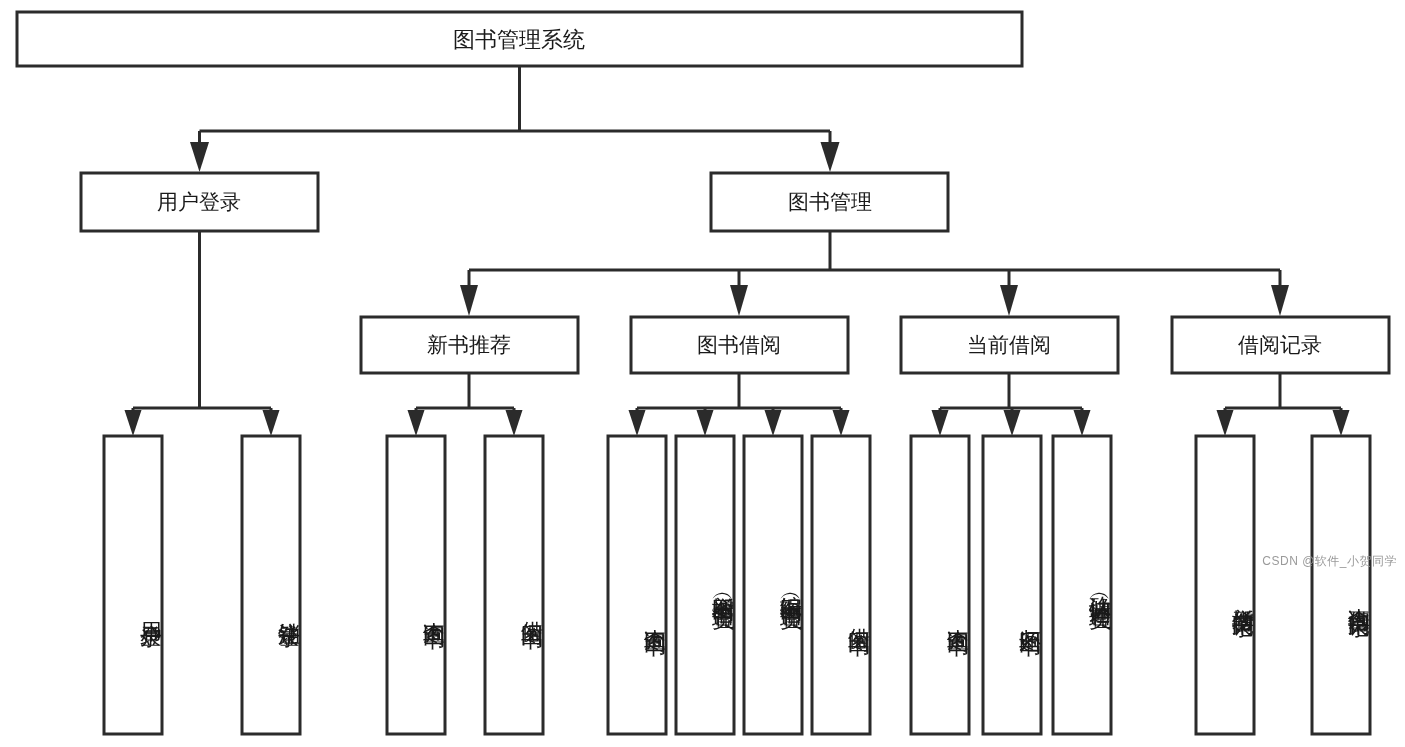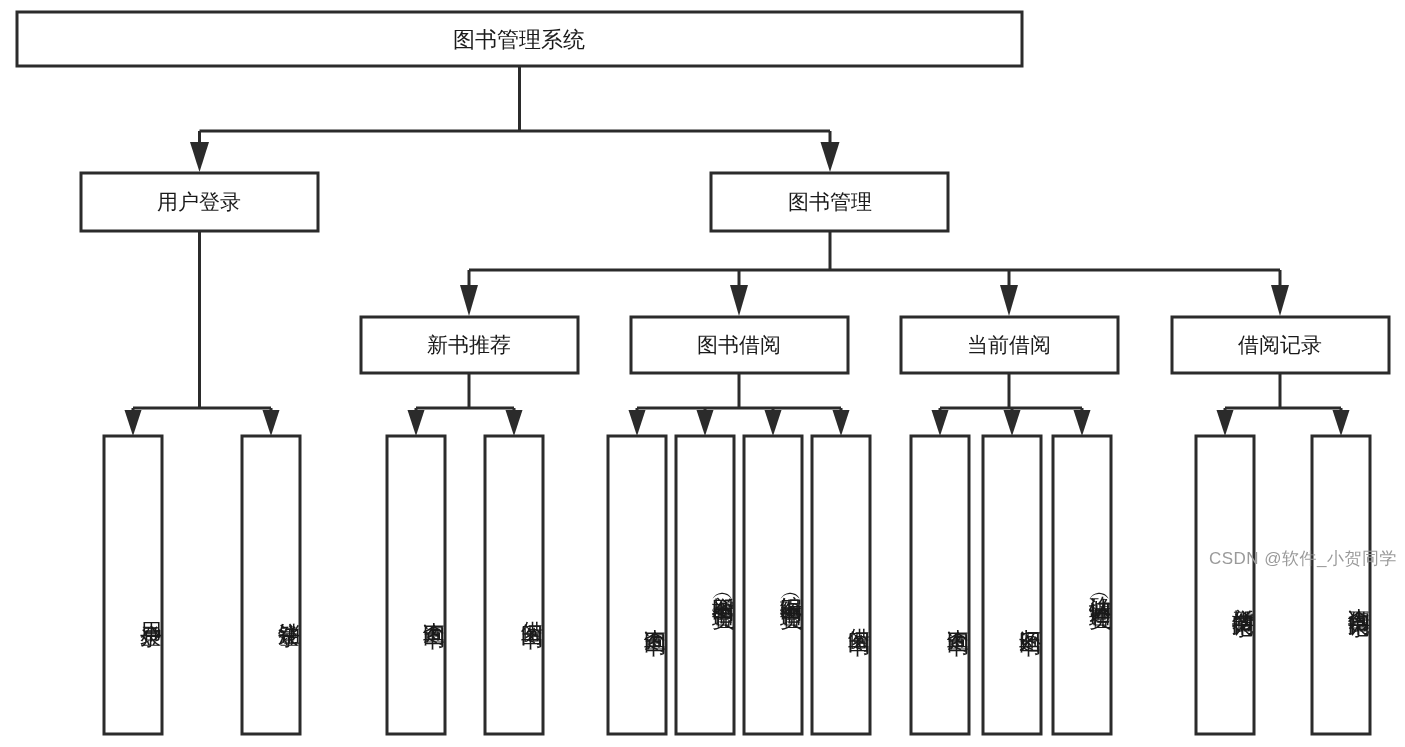--- a/index.html
+++ b/index.html
@@ -67,21 +67,21 @@
     color: #1a1a1a;
     letter-spacing: 2px;
     pointer-events: none;
     user-select: none;
   }
   .watermark {
     position: absolute;
     right: 8px;
     bottom: 4px;
     font-family: "Liberation Sans", "DejaVu Sans", sans-serif;
-    font-size: 17px;
+    font-size: 12px;
     color: #9a9a9a;
     letter-spacing: 0.5px;
     white-space: nowrap;
   }
 </style>
 </head>
 <body>
 
 <div id="diagram-root">
 

